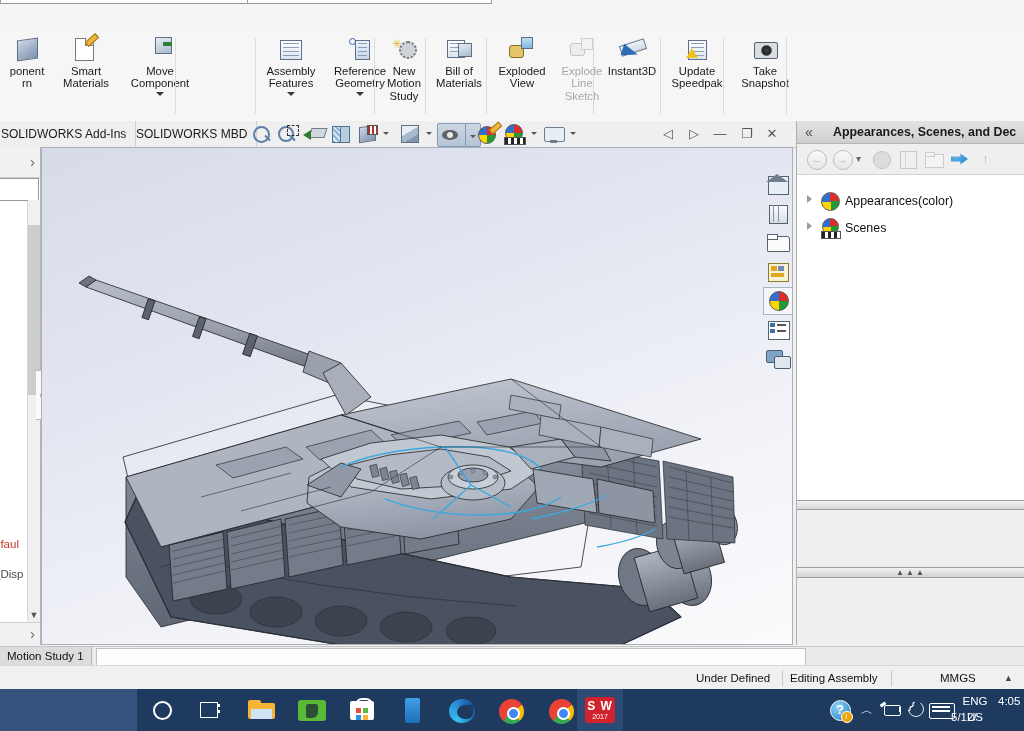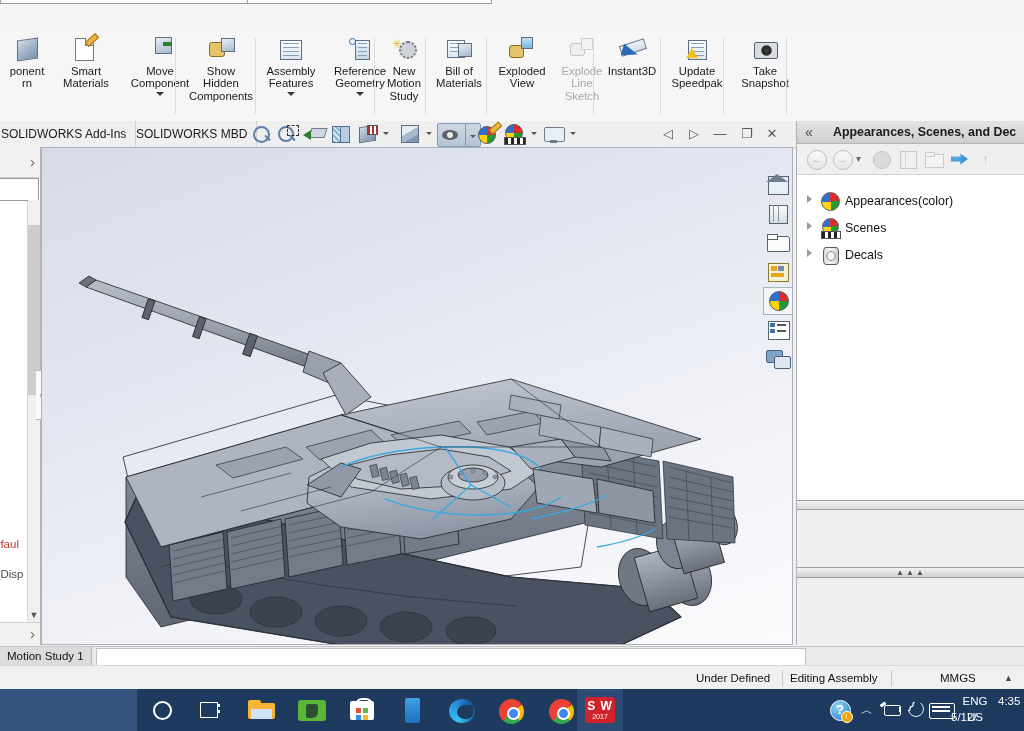--- a/index.html
+++ b/index.html
@@ -210,31 +210,20 @@
           <div class="cube2"></div>
             <div class="arrowg" style="left:18px;top:6px;background:#2e7d32;width:9px;height:4px"></div>
         </div>
         <div class="lbl">Move
 Component</div>
         <div class="rcaret"></div>
       </div>
     </div>
     <div class="rsep" style="left:175px"></div>
 
-    <div class="rgroup" style="left:178px">
-      <div class="rbtn" style="width:76px">
-        <div class="ic">
-          <div class="clamp" style="left:3px;top:6px;width:14px;height:13px"></div>
-          <div class="cube2" style="left:15px;top:2px;width:12px;height:12px"></div>
-        </div>
-        <div class="lbl">Show
-Hidden
-Components</div>
-      </div>
-    </div>
     <div class="rsep" style="left:255px"></div>
 
     <div class="rgroup" style="left:257px">
       <div class="rbtn" style="width:58px">
         <div class="ic">
           <div class="grid3"></div>
         </div>
         <div class="lbl">Assembly
 Features</div>
         <div class="rcaret"></div>
@@ -669,28 +658,20 @@
         <div class="tlabel">Appearances(color)</div>
       </div>
       <div class="trow" style="top:41px">
         <div class="tchev"></div>
         <div class="ticon">
           <div class="sphere" style="left:1px;top:-1px;width:15px;height:15px"></div>
           <div class="checker" style="left:0;top:12px;width:18px;height:6px"></div>
         </div>
         <div class="tlabel">Scenes</div>
       </div>
-      <div class="trow" style="top:68px">
-        <div class="tchev"></div>
-        <div class="ticon">
-          <div style="position:absolute;left:2px;top:1px;width:14px;height:16px;background:linear-gradient(90deg,#d8dde3,#fafbfc,#c2c8d0);border:1px solid #5a5a5a;border-radius:3px/5px"></div>
-          <div style="position:absolute;left:5px;top:5px;width:8px;height:8px;border:1px solid #8a8a8a;border-radius:50%"></div>
-        </div>
-        <div class="tlabel">Decals</div>
-      </div>
     </div>
 
     <div class="tp-grip"></div>
 
 
     <div class="tp-grip2">
       <div class="dots">▲▲▲</div>
     </div>
   </div>
 
@@ -765,17 +746,17 @@
       <div style="position:absolute;left:5px;top:12px;width:14px;height:14px;border:1.5px solid #fff;border-radius:50%;
                   clip-path:polygon(0 55%,100% 0,100% 100%,0 100%);opacity:.9"></div>
     </div>
     <div class="trayitem" style="left:926px;width:28px">
       <div style="position:absolute;left:3px;top:14px;width:24px;height:14px;border:1.4px solid #fff;border-radius:2px"></div>
       <div style="position:absolute;left:6px;top:17px;width:18px;height:2px;background:#fff"></div>
       <div style="position:absolute;left:6px;top:21px;width:18px;height:2px;background:#fff"></div>
     </div>
     <div class="clk" style="left:960px;top:6px;width:30px;text-align:center">ENG</div>
     <div class="clk" style="left:960px;top:22px;width:30px;text-align:center">US</div>
-    <div class="clk" style="left:998px;top:6px">4:35</div>
+    <div class="clk" style="left:998px;top:6px">4:05</div>
     <div class="clk" style="left:951px;top:22px">5/12/</div>
   </div>
 
 </div>
 
 </body></html>

